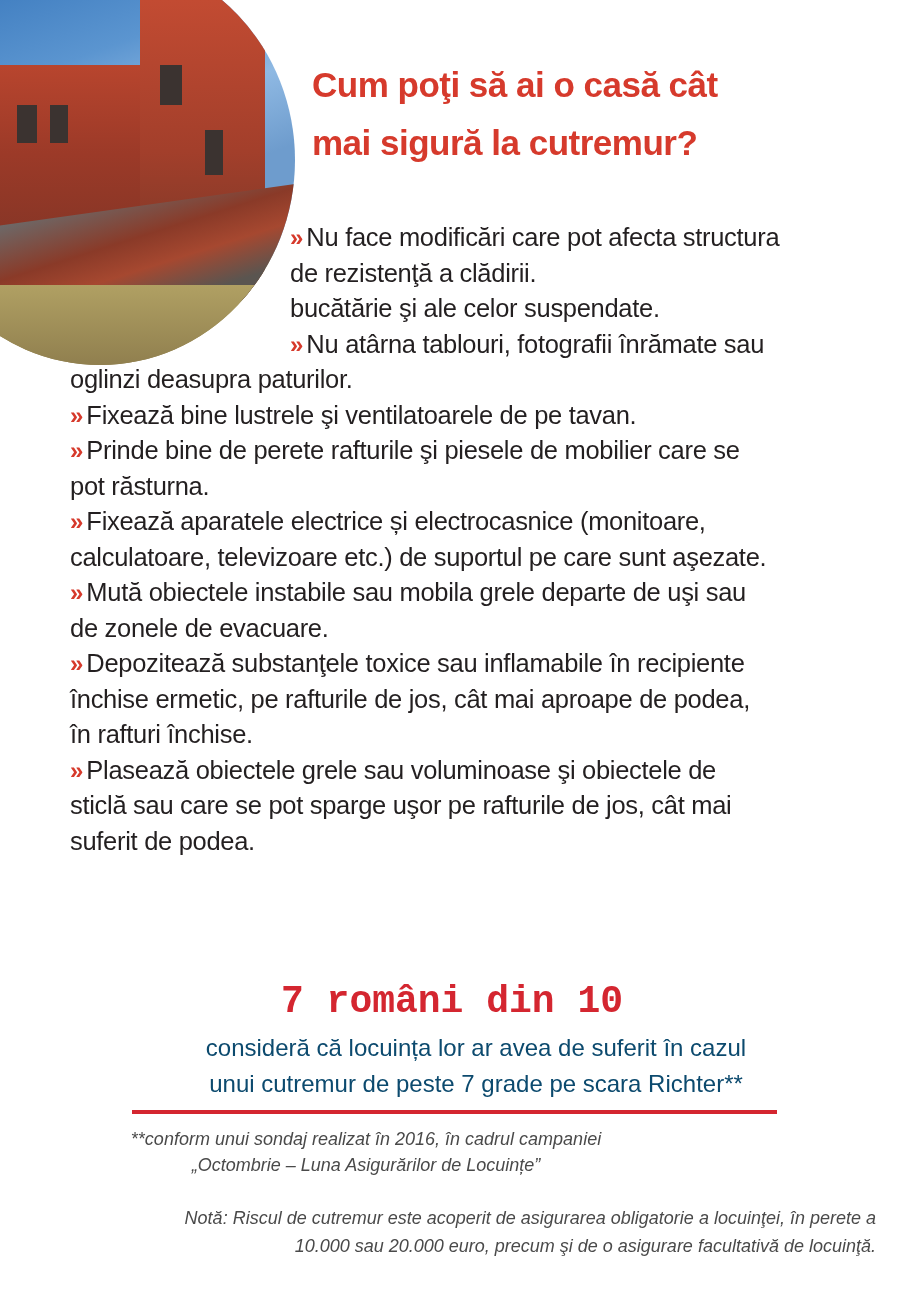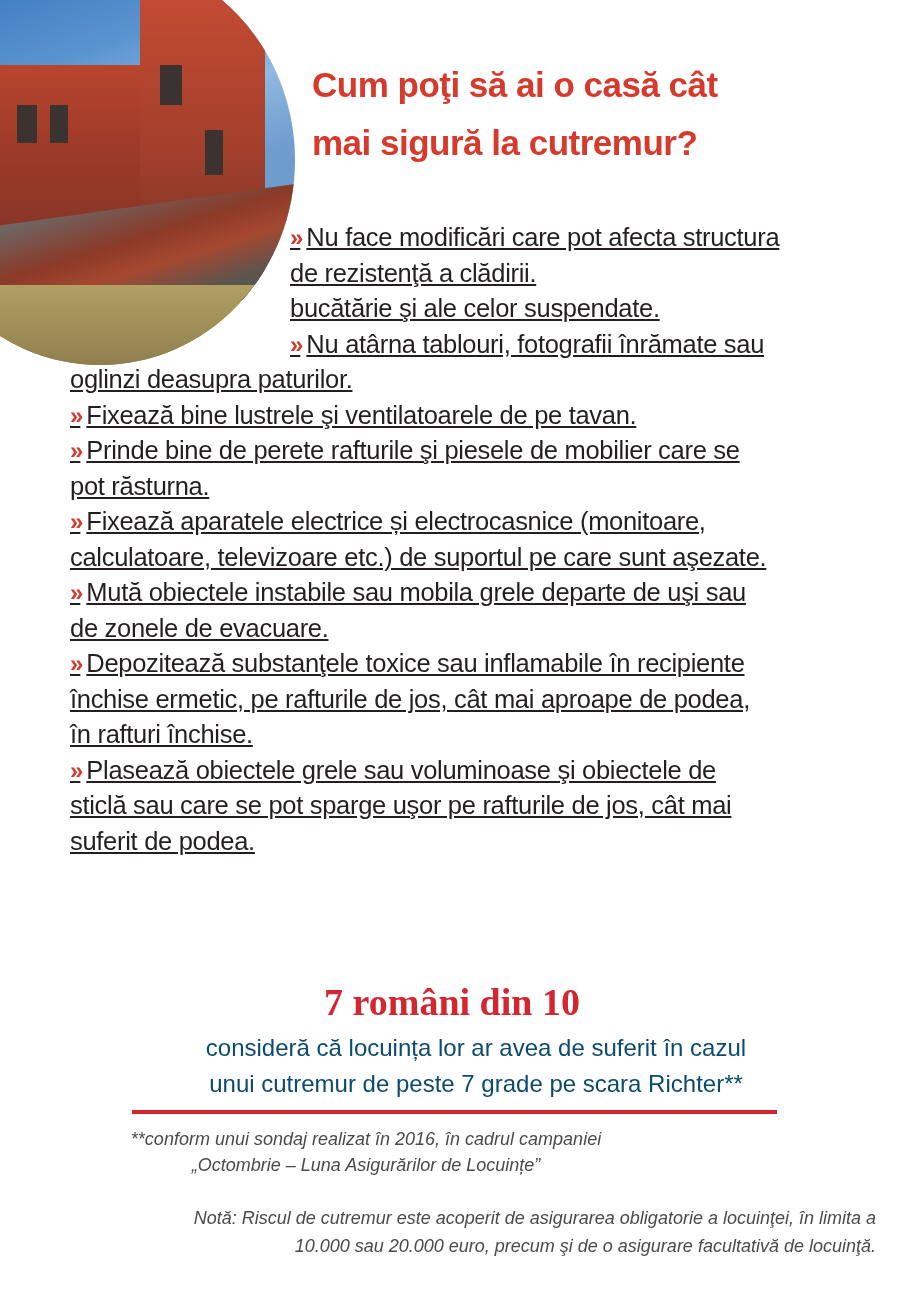--- a/index.html
+++ b/index.html
@@ -24,27 +24,27 @@
   .photo-circle .ground { position: absolute; left: 0; top: 330px; width: 400px; height: 90px;
     background: linear-gradient(180deg, #b0a063 0%, #8c7b4c 100%); }
 
   .title { position: absolute; left: 308px; top: 52px; margin: 4px;
     font-family: "Liberation Sans", sans-serif; font-weight: bold; font-size: 35px;
     line-height: 58px; color: #d63a2c; letter-spacing: -0.5px; }
   .title span { display: block; }
 
   .tips { position: absolute; left: 70px; top: 220px; width: 810px;
     font-family: "Liberation Sans", sans-serif; font-size: 25.5px; line-height: 35.5px;
-    color: #231f20; letter-spacing: -0.3px; text-decoration: underline; }
+    color: #231f20; letter-spacing: -0.3px; }
   .tips .line { display: block; white-space: nowrap; }
   .tips .indent { padding-left: 220px; }
   .bullet { color: #d63a2c; font-weight: bold; font-size: 24px; margin-right: 6px; letter-spacing: -3px; }
 
   .stat-headline { position: absolute; left: 0; width: 904px; top: 980px; text-align: center;
-    font-family: Liberation Serif, serif; font-weight: bold; font-size: 38px; color: #d42630; }
+    font-family: Liberation Mono, monospace; font-weight: bold; font-size: 38px; color: #d42630; }
   .stat-desc { position: absolute; left: 16px; width: 920px; top: 1030px; text-align: center;
     font-family: "Liberation Sans", sans-serif; font-size: 24px; line-height: 36px; color: #0c4a6e; }
   .stat-desc span { display: block; }
   .divider { position: absolute; left: 132px; top: 1110px; width: 645px; height: 4px; background: #d42630; }
 
   .survey-note { position: absolute; left: 0; width: 732px; top: 1126px; text-align: center;
     font-family: "Liberation Sans", sans-serif; font-style: italic; font-size: 18px; line-height: 26px; color: #4a4a4a; }
   .survey-note span { display: block; }
   .legal-note { position: absolute; right: 44px; top: 1204px; text-align: right;
     font-family: "Liberation Sans", sans-serif; font-style: italic; font-size: 18px; line-height: 28px; color: #4a4a4a; }
@@ -96,15 +96,15 @@
   <span>unui cutremur de peste 7 grade pe scara Richter**</span>
 </div>
 <div class="divider"></div>
 
 <div class="survey-note">
   <span>**conform unui sondaj realizat în 2016, în cadrul campaniei</span>
   <span>„Octombrie – Luna Asigurărilor de Locuințe”</span>
 </div>
 
 <div class="legal-note">
-  <span>Notă: Riscul de cutremur este acoperit de asigurarea obligatorie a locuinţei, în limita a</span>
+  <span>Notă: Riscul de cutremur este acoperit de asigurarea obligatorie a locuinţei, în perete a</span>
   <span>10.000 sau 20.000 euro, precum şi de o asigurare facultativă de locuinţă.</span>
 </div>
 
 </body></html>

